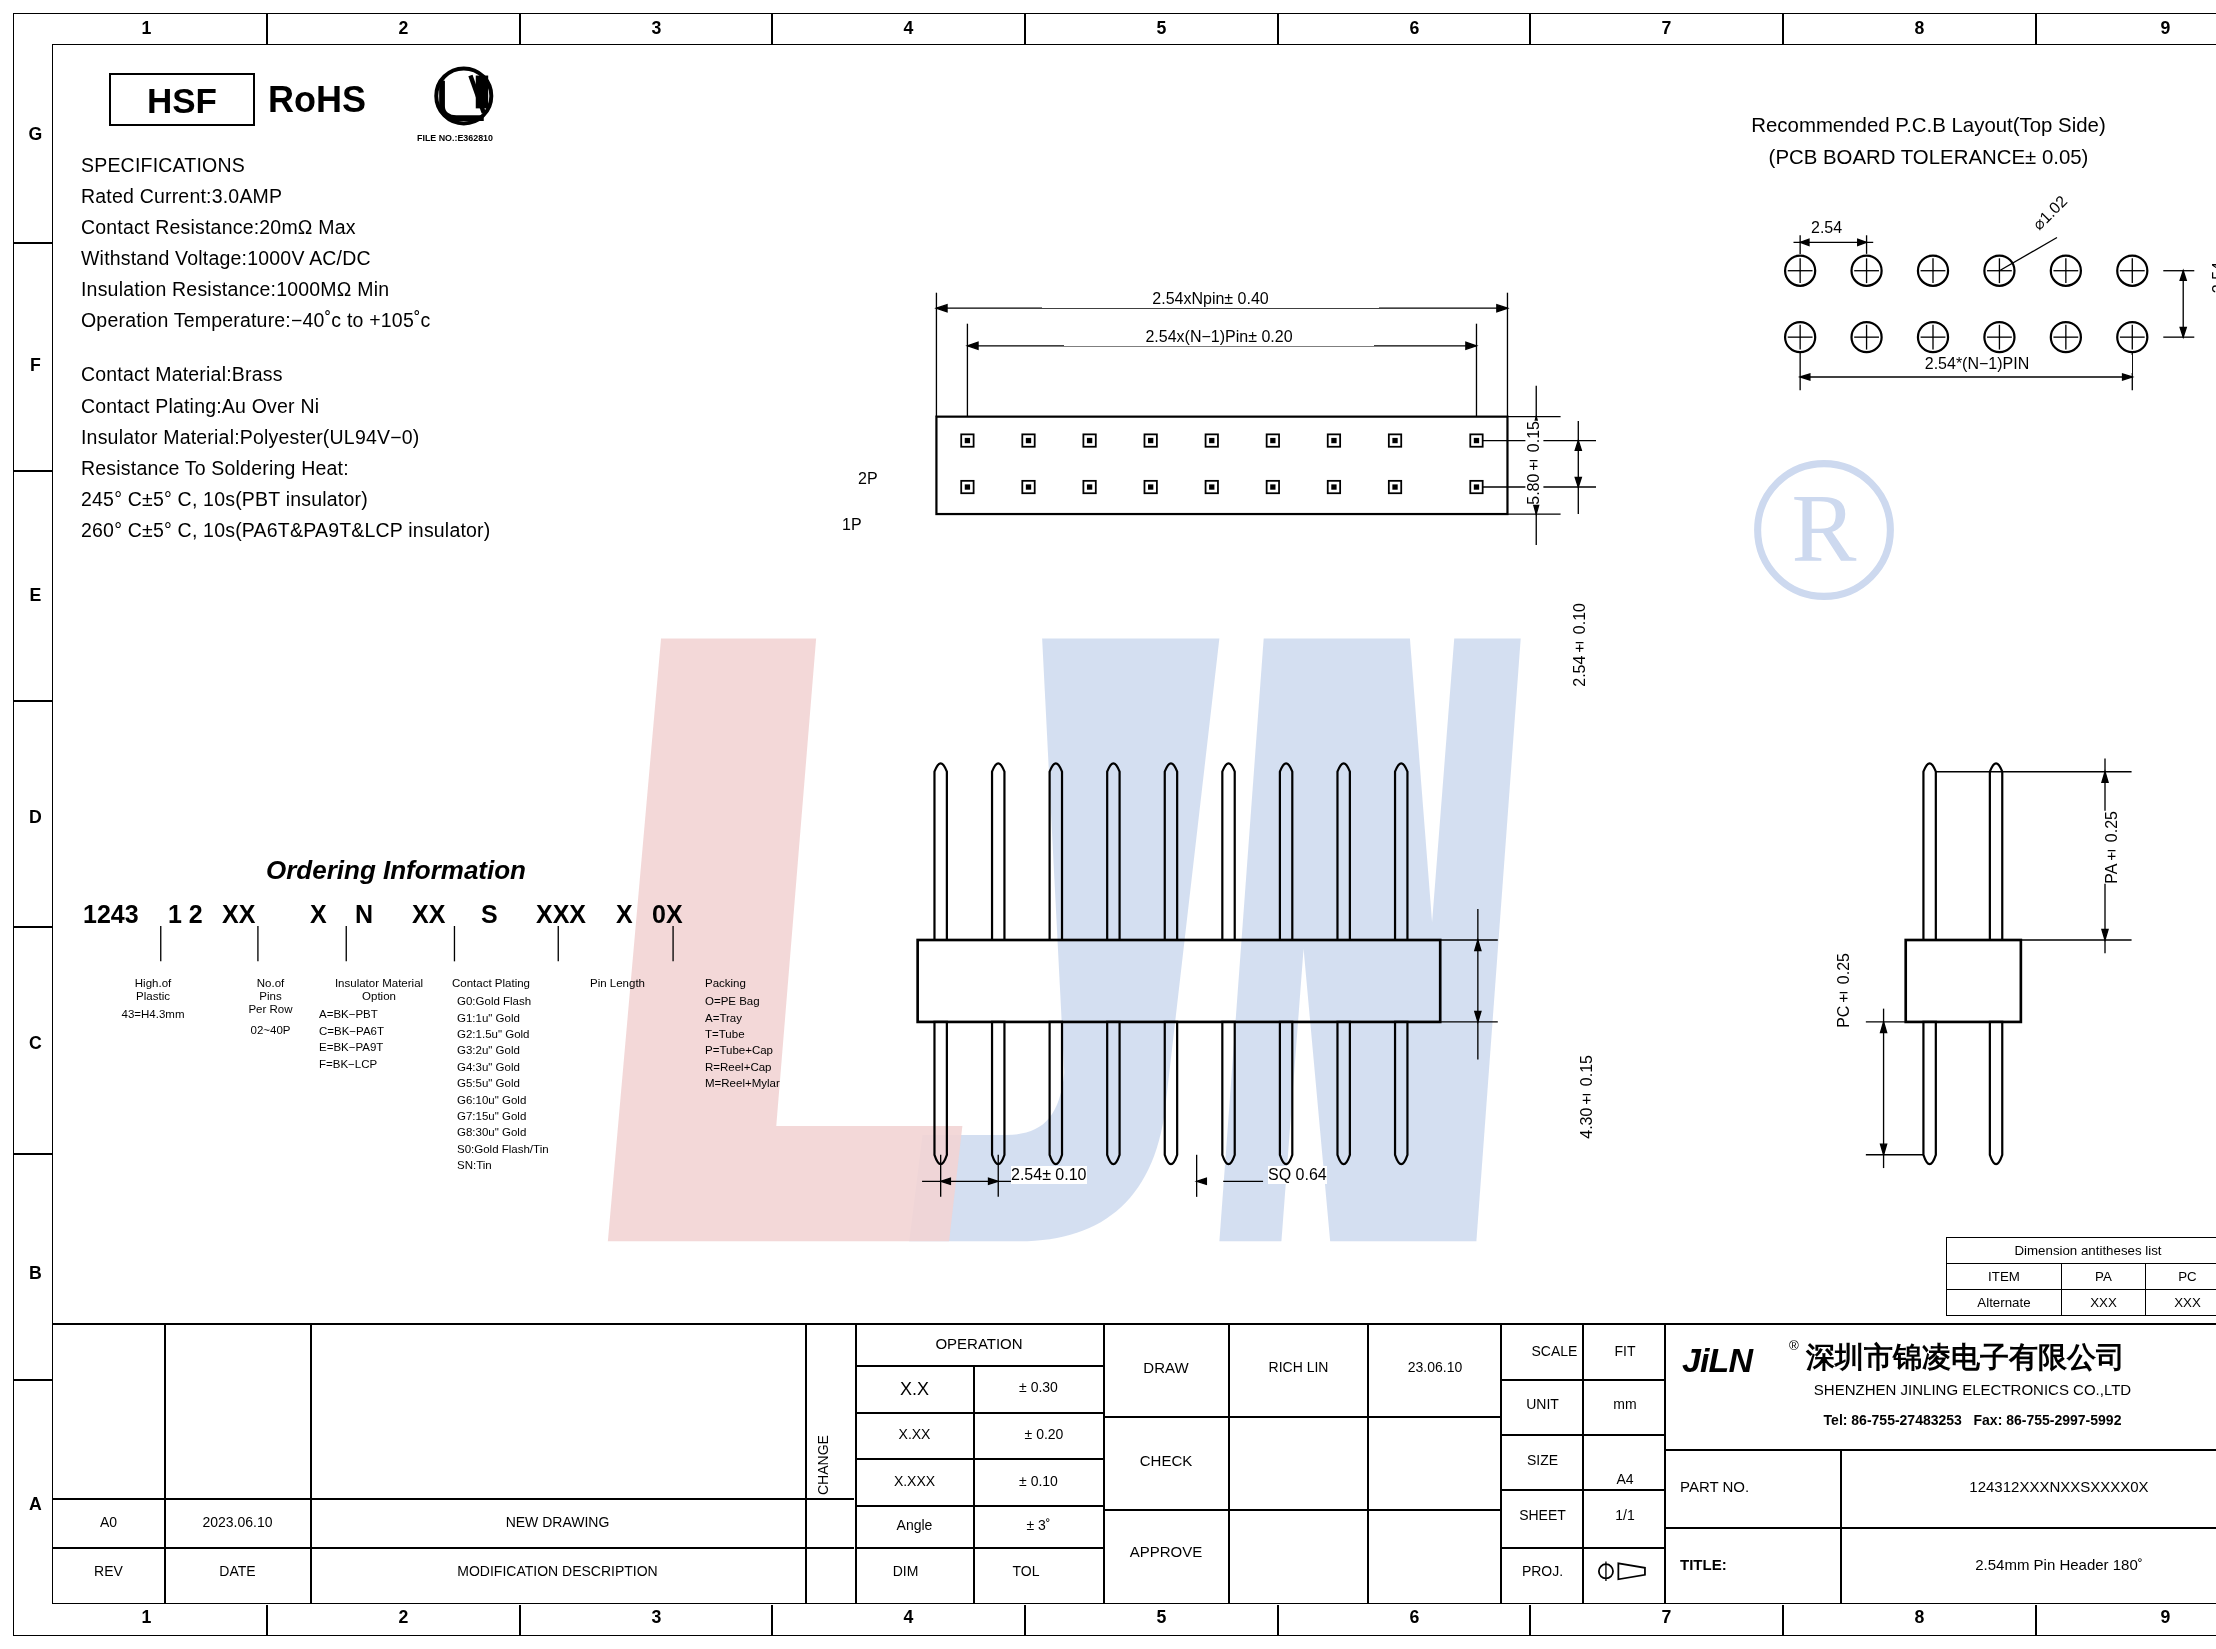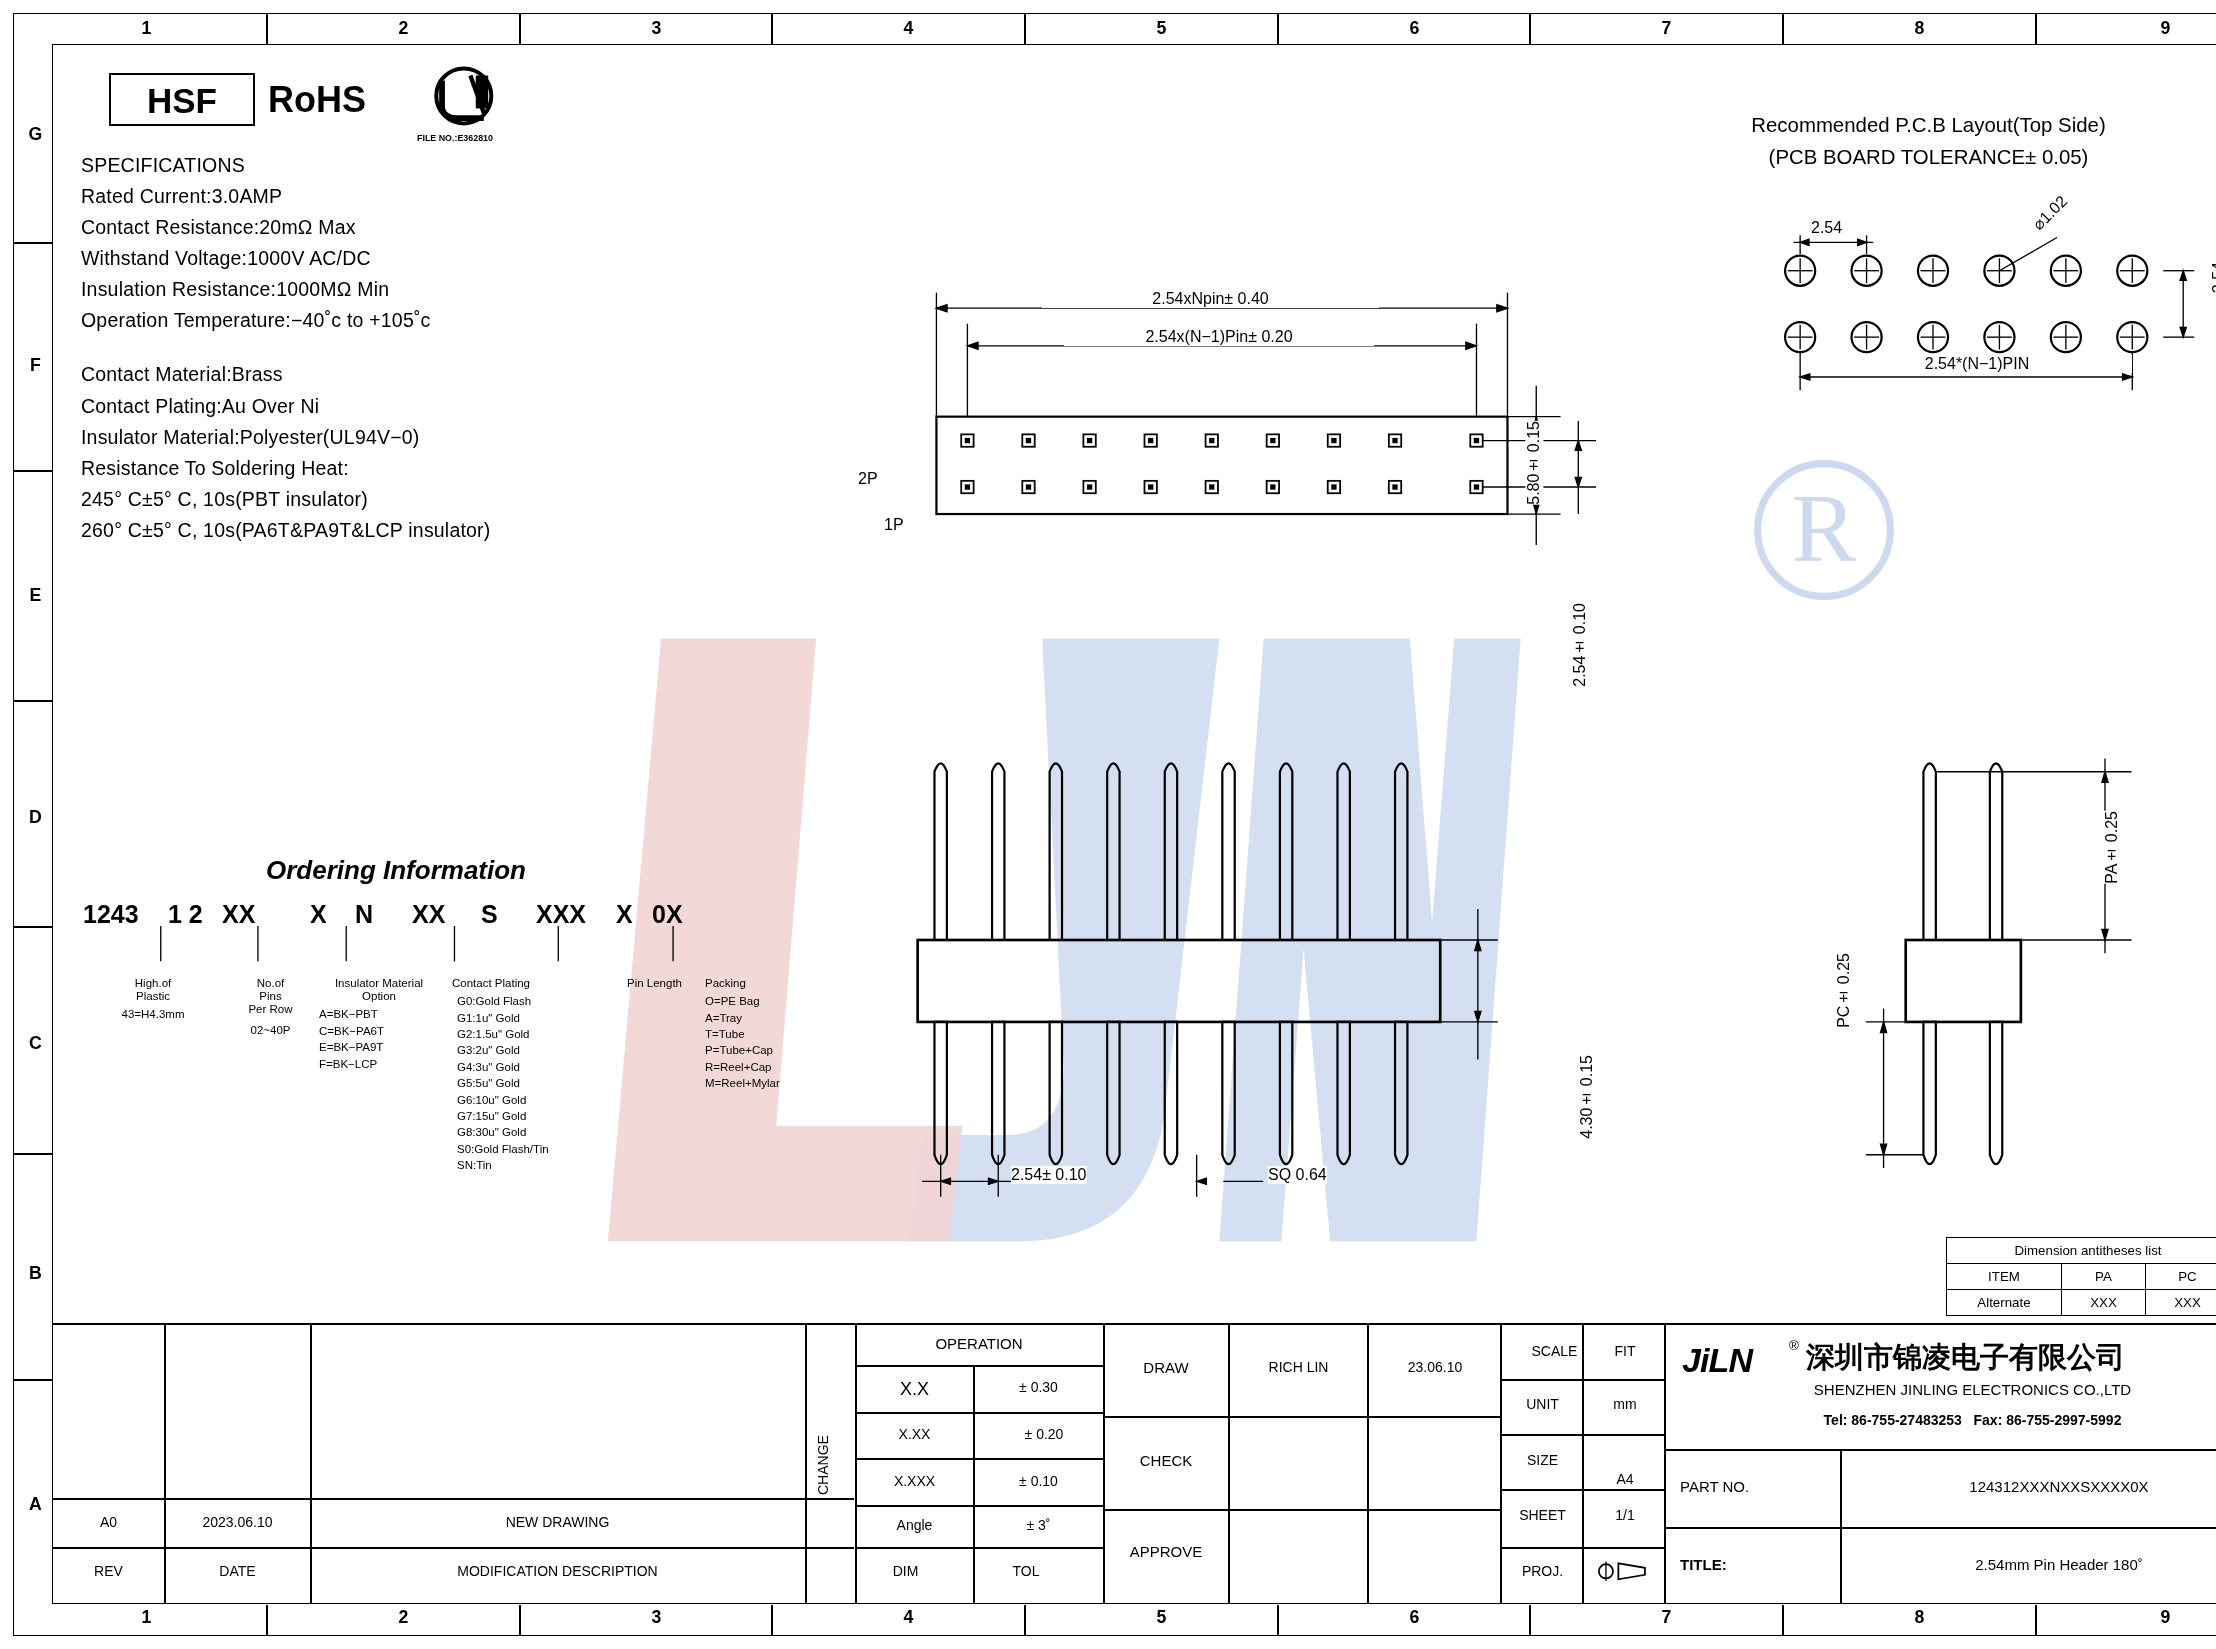--- a/index.html
+++ b/index.html
@@ -261,21 +261,21 @@
       <line x1="1560" y1="330" x2="1560" y2="540"></line>
       <path d="M1560 374 L1553 396 L1567 396 Z" fill="#000"></path>
       <path d="M1560 479 L1553 457 L1567 457 Z" fill="#000"></path>
     </g>
   </svg>
   <div class="txt dimtxt ctr" style="left:1042px;top:290px;width:337px;background:#fff;">2.54xNpin± 0.40</div>
   <div class="txt dimtxt ctr" style="left:1064px;top:328px;width:310px;background:#fff;">2.54x(N−1)Pin± 0.20</div>
   <div class="txt dimtxt vert" style="left:1525px;top:421px;background:#fff;">5.80± 0.15</div>
   <div class="txt dimtxt vert" style="left:1571px;top:603px;background:#fff;">2.54± 0.10</div>
   <div class="txt dimtxt" style="left:858px;top:470px;">2P</div>
-  <div class="txt dimtxt" style="left:884px;top:516px;">1P</div>
+  <div class="txt dimtxt" style="left:842px;top:516px;">1P</div>
 
   <svg class="abs" style="left:913px;top:754px;" width="709" height="465" viewBox="0 0 1600 1050">
 
     <g fill="none" stroke="#000" stroke-width="5">
       <path d="M48 40 q14 -38 28 0 L76 420 L48 420 Z"></path>
       <path d="M178 40 q14 -38 28 0 L206 420 L178 420 Z"></path>
       <path d="M308 40 q14 -38 28 0 L336 420 L308 420 Z"></path>
       <path d="M438 40 q14 -38 28 0 L466 420 L438 420 Z"></path>
       <path d="M568 40 q14 -38 28 0 L596 420 L568 420 Z"></path>
       <path d="M698 40 q14 -38 28 0 L726 420 L698 420 Z"></path>
@@ -394,21 +394,21 @@
   <div class="txt small" style="left:457px;top:1028px;">G2:1.5u" Gold</div>
   <div class="txt small" style="left:457px;top:1044px;">G3:2u" Gold</div>
   <div class="txt small" style="left:457px;top:1061px;">G4:3u" Gold</div>
   <div class="txt small" style="left:457px;top:1077px;">G5:5u" Gold</div>
   <div class="txt small" style="left:457px;top:1094px;">G6:10u" Gold</div>
   <div class="txt small" style="left:457px;top:1110px;">G7:15u" Gold</div>
   <div class="txt small" style="left:457px;top:1126px;">G8:30u" Gold</div>
   <div class="txt small" style="left:457px;top:1143px;">S0:Gold Flash/Tin</div>
   <div class="txt small" style="left:457px;top:1159px;">SN:Tin</div>
 
-  <div class="txt small" style="left:590px;top:977px;margin-left:37px;">Pin Length</div>
+  <div class="txt small" style="left:590px;top:977px;">Pin Length</div>
 
   <div class="txt small" style="left:705px;top:977px;">Packing</div>
   <div class="txt small" style="left:705px;top:995px;">O=PE Bag</div>
   <div class="txt small" style="left:705px;top:1012px;">A=Tray</div>
   <div class="txt small" style="left:705px;top:1028px;">T=Tube</div>
   <div class="txt small" style="left:705px;top:1044px;">P=Tube+Cap</div>
   <div class="txt small" style="left:705px;top:1061px;">R=Reel+Cap</div>
   <div class="txt small" style="left:705px;top:1077px;">M=Reel+Mylar</div>
 
   <table class="tb" style="left:1946px;top:1237px;width:284px;">

